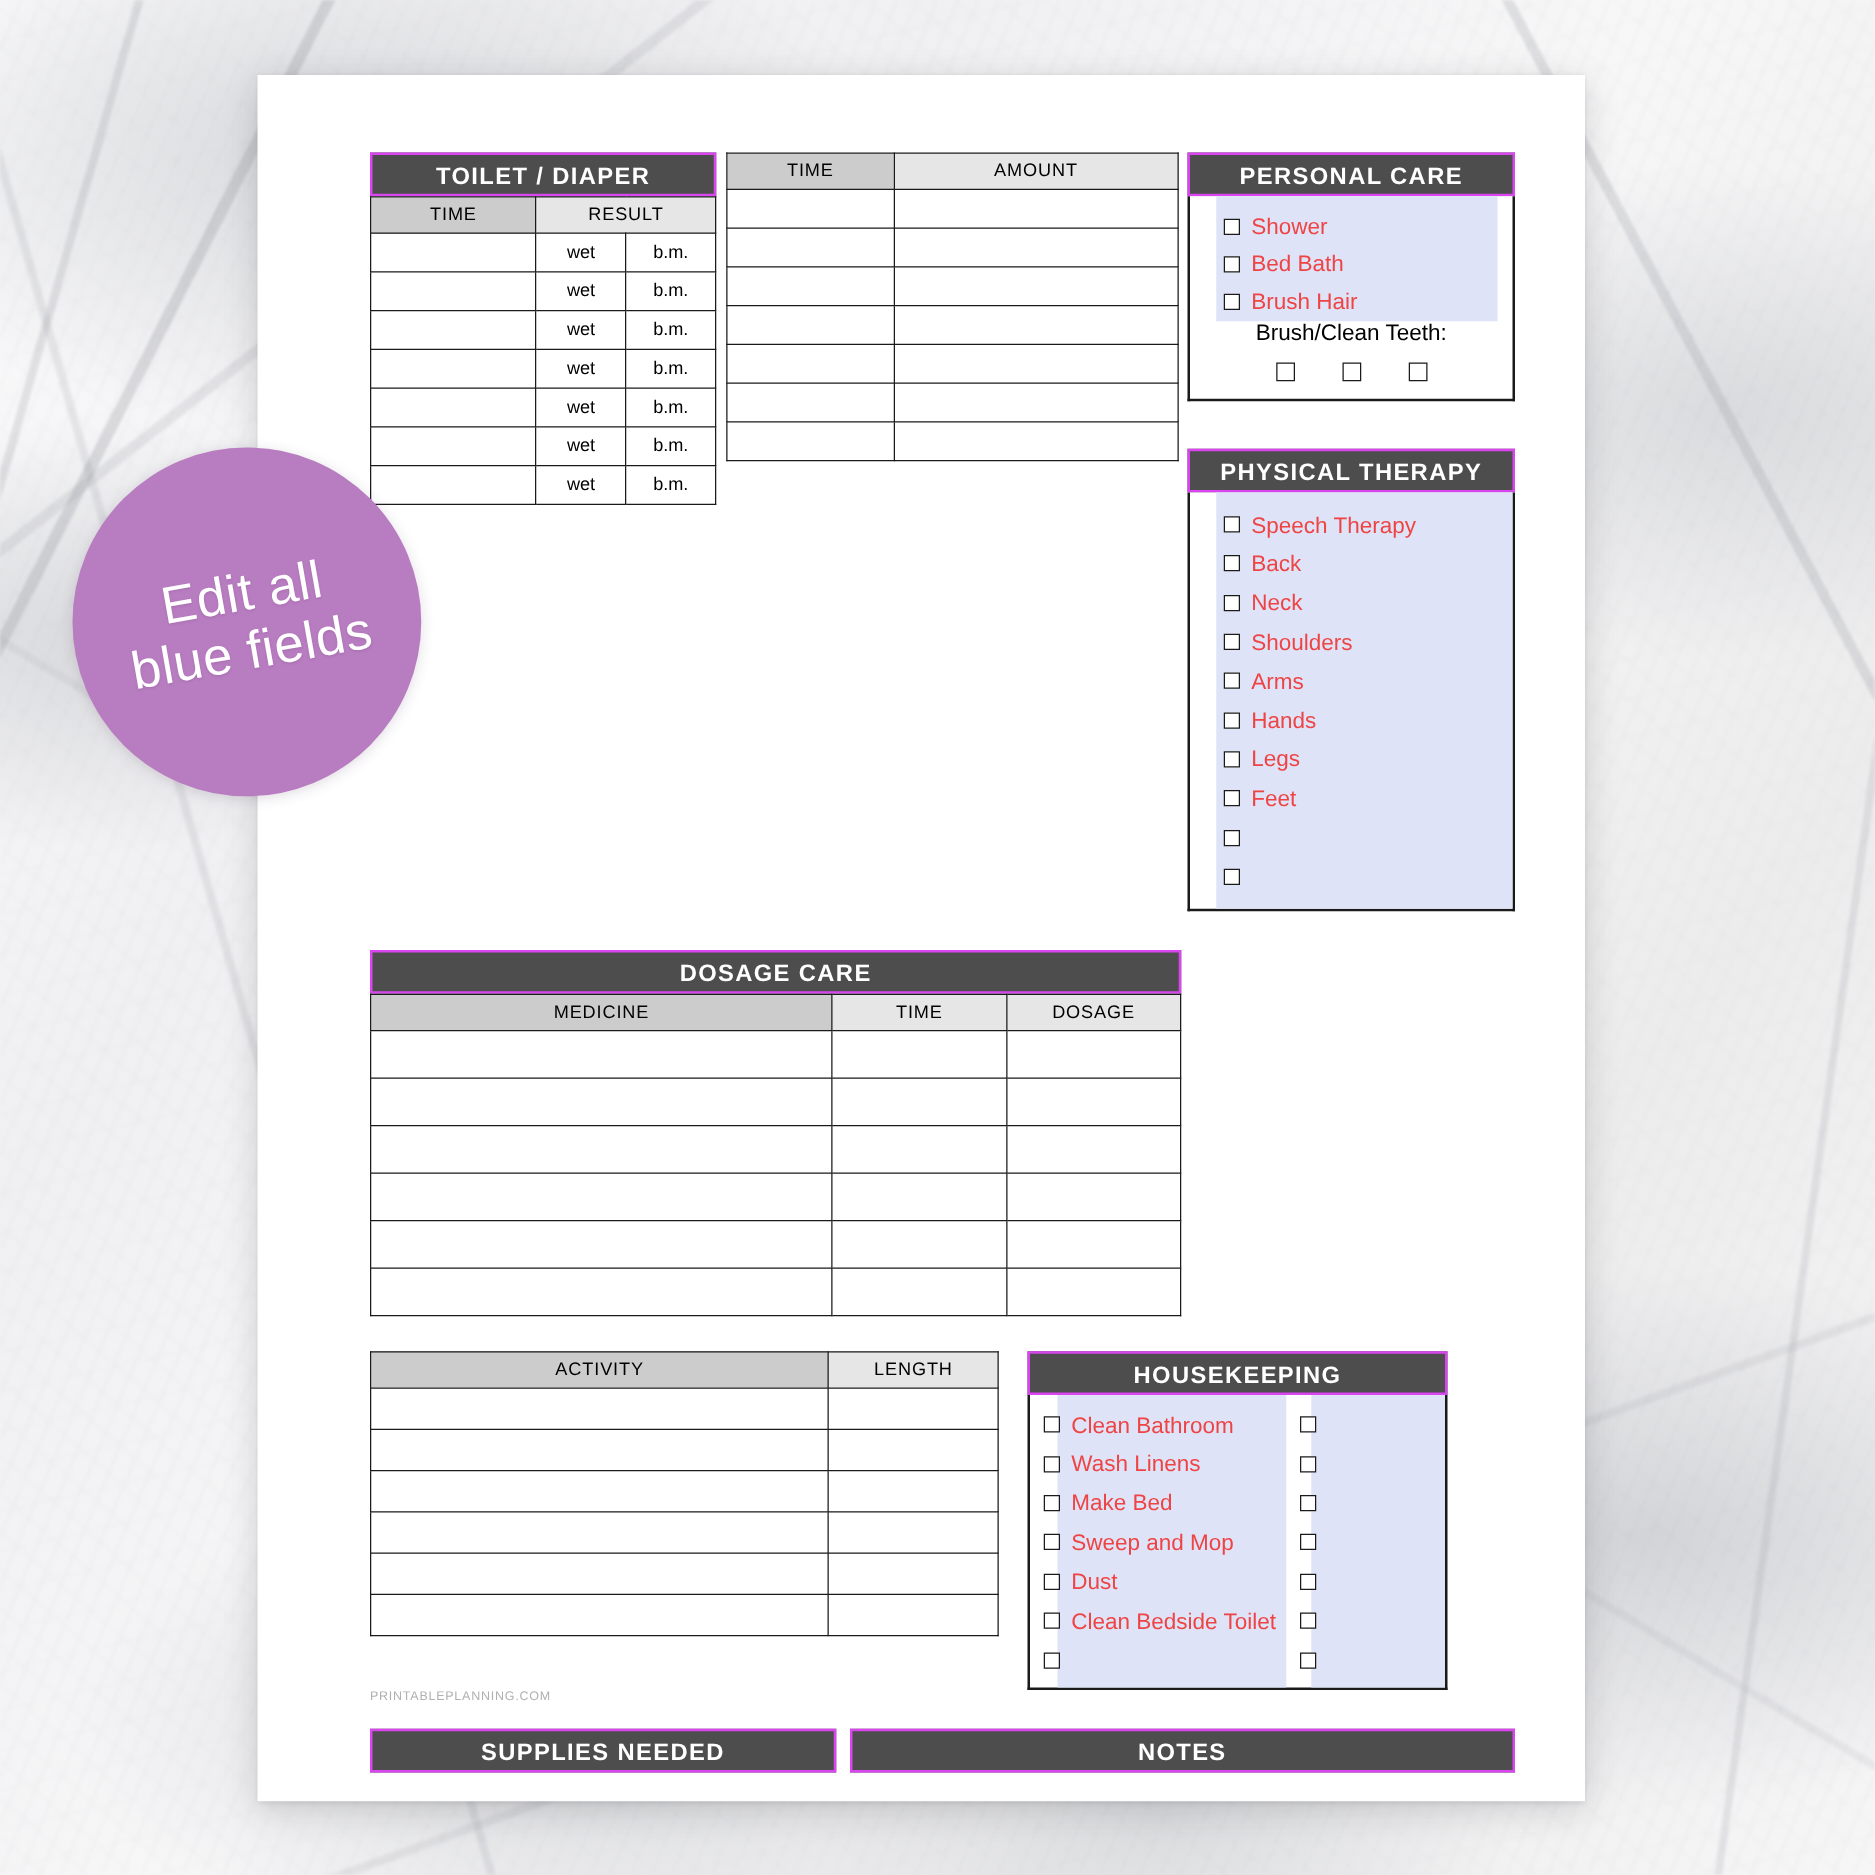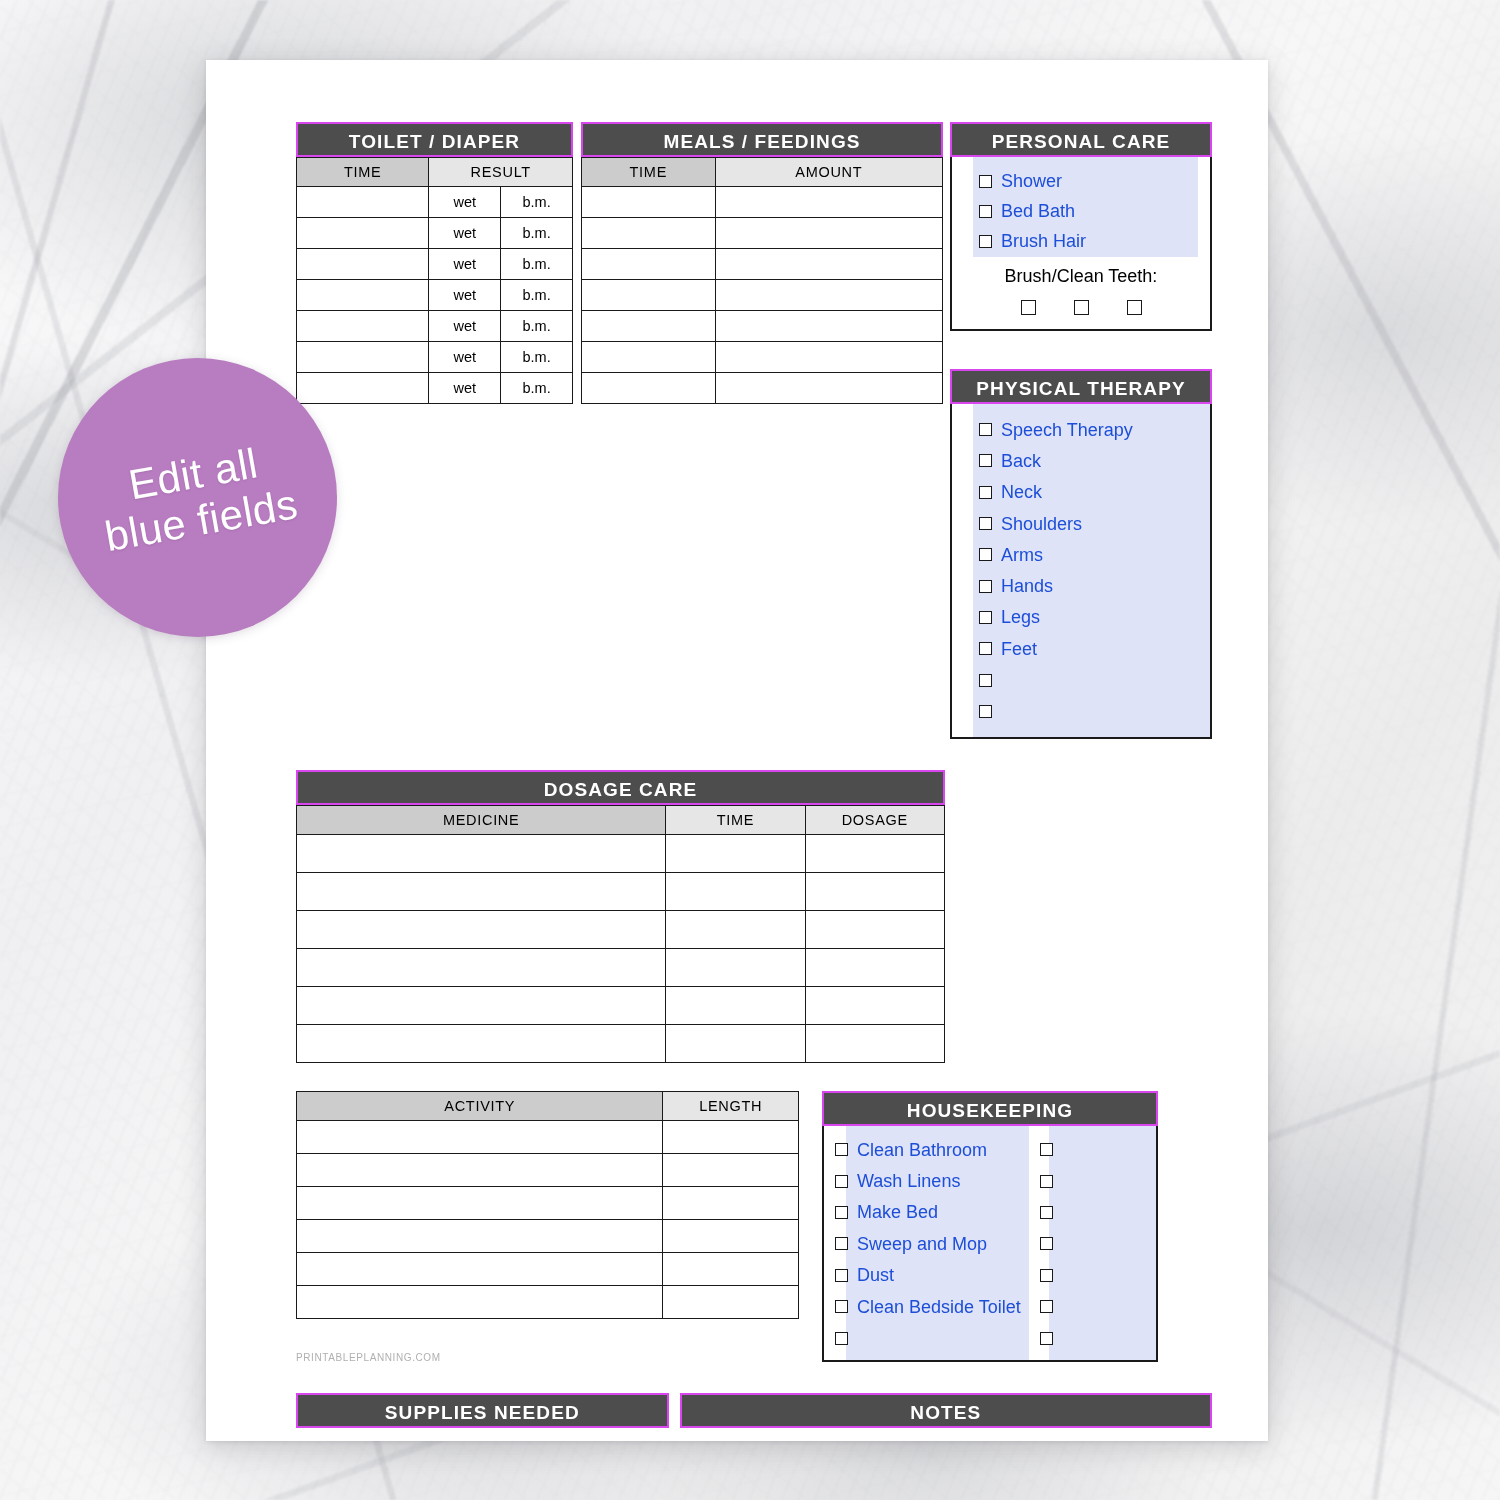--- a/index.html
+++ b/index.html
@@ -176,33 +176,33 @@
   .cb {
     width: 13px;
     height: 13px;
     border: 1.7px solid #1a1a1a;
     background: #fff;
     flex: none;
     margin-right: 9px;
   }
   .chk-label {
     font-size: 18px;
-    color: #1d4ed8;
+    color: #ef4444;
     line-height: 1;
     white-space: nowrap;
   }
 
   
   #personal-care-body { padding: 9px 0 10px 0; }
   #personal-care-body .chk-row { padding-left: 27px; height: 30px; }
   .teeth-title {
     text-align: center;
     font-size: 18px;
     color: #000;
-    margin-top: 10px;
+    margin-top: 0;
     position: relative;
     z-index: 2;
   }
   .teeth-boxes {
     display: flex;
     justify-content: center;
     gap: 38px;
     margin-top: 13px;
     margin-bottom: 4px;
     position: relative;
@@ -329,21 +329,20 @@
           <tr>
             <td></td>
             <td class="mini">wet</td>
             <td class="mini">b.m.</td>
           </tr>
         </tbody>
           </table>
       </div>
 
       <div class="col-meals">
-        <div class="bar">MEALS / FEEDINGS</div>
         <table class="grid">
           <colgroup>
               <col style="width:37%">
               <col style="width:63%">
             </colgroup>
           <tbody>
               <tr>
             <th>TIME</th>
             <th class="light">AMOUNT</th>
           </tr>

